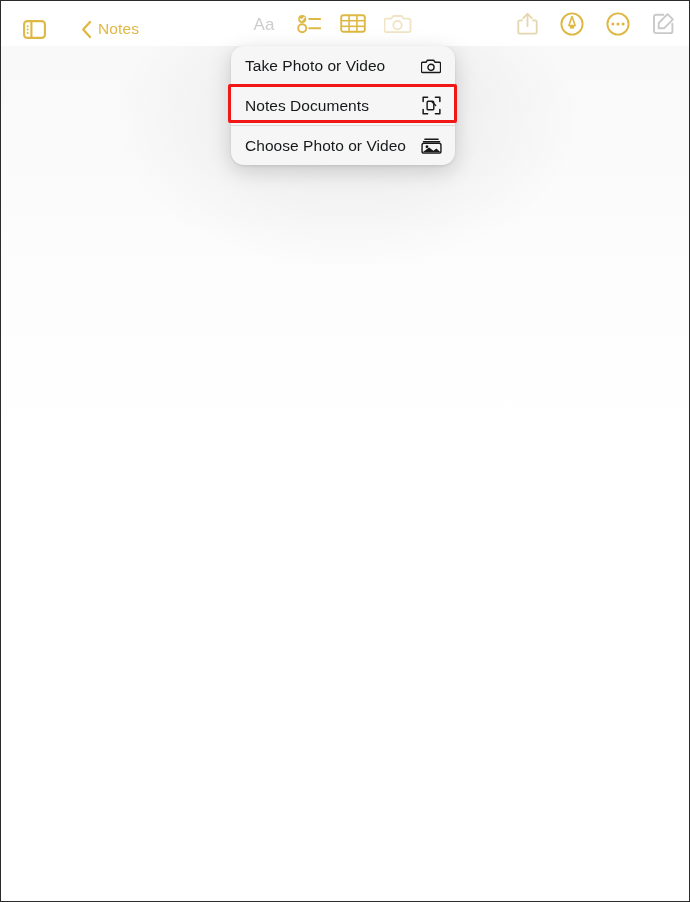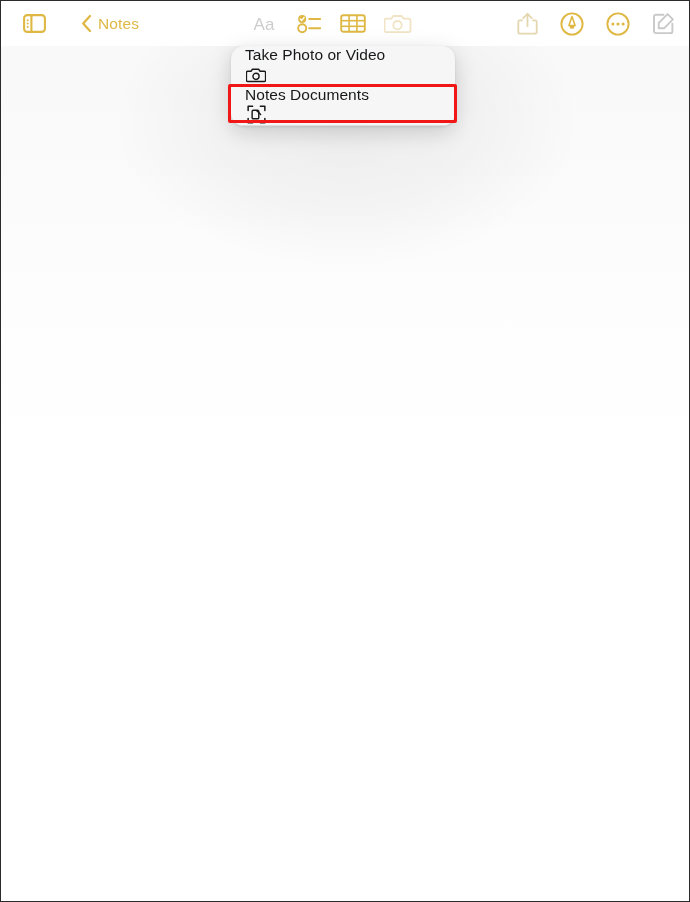--- a/index.html
+++ b/index.html
@@ -35,21 +35,21 @@
   }
 
   
   .toolbar {
     position: absolute;
     left: 0;
     top: 0;
     width: 688px;
     height: 45px;
     display: flex;
-    align-items: center;
+    align-items: flex-end;
     background: #ffffff;
     z-index: 6;
   }
   .tb-left {
     display: flex;
     align-items: center;
     padding-left: 16px;
     gap: 0px;
   }
   .tb-btn {
@@ -99,25 +99,25 @@
     background: #f6f6f6;
     border-radius: 13px;
     box-shadow: 0 6px 22px rgba(0,0,0,0.17), 0 1px 3px rgba(0,0,0,0.10);
     z-index: 8;
     overflow: hidden;
   }
   .menu-item {
     position: relative;
     height: 39px;
     display: flex;
+    align-items: center;
     justify-content: space-between;
     padding: 0 13px 0 14px;
     box-sizing: border-box;
     cursor: default;
-    flex-direction: column;
   }
   .menu-item-label {
     font-size: 15.5px;
     color: #16181a;
     letter-spacing: 0.05px;
     white-space: nowrap;
   }
   .menu-sep {
     height: 1px;
     background: #dddddd;
@@ -284,18 +284,30 @@
           <polyline points="18.8,14.1 18.8,18.8 14.1,18.8" fill="none" stroke="#19191b" stroke-width="1.6" stroke-linecap="round" stroke-linejoin="round"></polyline>
           <polyline points="5.9,18.8 1.2,18.8 1.2,14.1" fill="none" stroke="#19191b" stroke-width="1.6" stroke-linecap="round" stroke-linejoin="round"></polyline>
           <path d="M6.6,5.6 h4.6 a1.2,1.2 0 0 1 1.2,1.2 v6.5 a1.2,1.2 0 0 1 -1.2,1.2 h-4.6 a1.2,1.2 0 0 1 -1.2,-1.2 v-6.5 a1.2,1.2 0 0 1 1.2,-1.2 z" fill="none" stroke="#19191b" stroke-width="1.5"></path>
           <line x1="10.4" y1="6.0" x2="14.4" y2="10.0" stroke="#19191b" stroke-width="1.4" stroke-linecap="round"></line>
         </svg>
       </span>
     </div>
 
     <div class="menu-sep"></div>
 
+    <div class="menu-item">
+      <span class="menu-item-label">Choose Photo or Video</span>
+      <span class="menu-item-icon">
+        <svg width="21" height="17" viewBox="0 0 22 18">
+          <path d="M4.0,2.4 h14.0" fill="none" stroke="#19191b" stroke-width="1.5" stroke-linecap="round"></path>
+          <path d="M2.4,5.0 h17.2" fill="none" stroke="#19191b" stroke-width="1.5" stroke-linecap="round"></path>
+          <rect x="1.0" y="6.6" width="20.0" height="10.4" rx="2.0" fill="none" stroke="#19191b" stroke-width="1.5"></rect>
+          <circle cx="6.2" cy="10.3" r="1.5" fill="#19191b"></circle>
+          <path d="M2.0,16.0 L8.4,11.0 L13.0,14.6 L16.2,12.2 L20.0,15.6 L20.0,16.0 Z" fill="#19191b"></path>
+        </svg>
+      </span>
+    </div>
 
   </div>
 
   <div class="highlight"></div>
 
 </div>
 
 </body></html>

